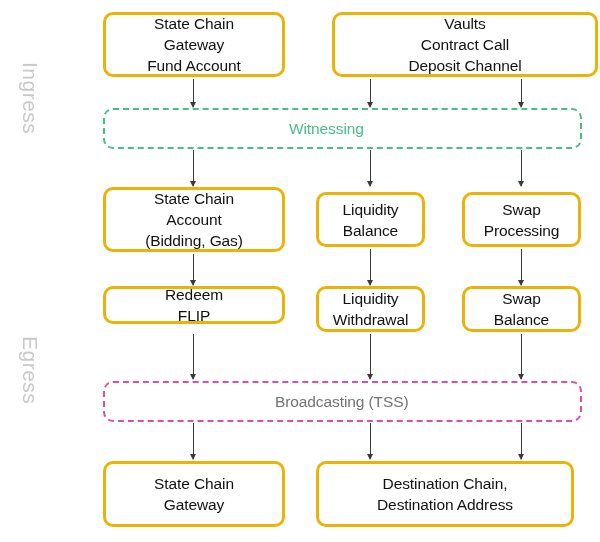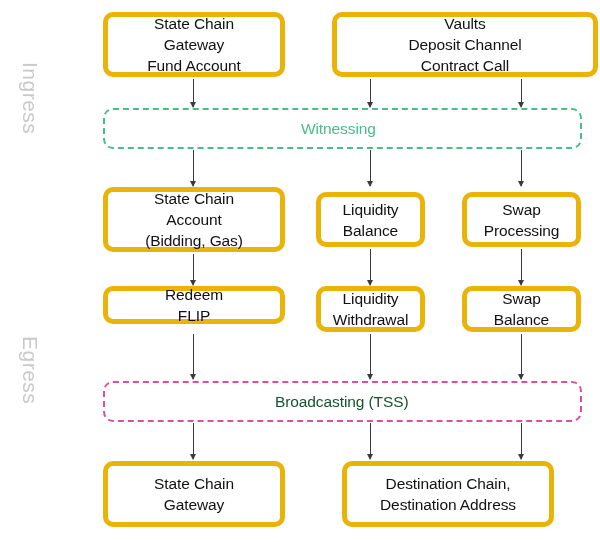--- a/index.html
+++ b/index.html
@@ -13,21 +13,21 @@
     height: 542px;
     background: #ffffff;
     font-family: "Liberation Sans", sans-serif;
     overflow: hidden;
   }
 
   
   .node {
     position: absolute;
     box-sizing: border-box;
-    border: 5px solid #eab308;
+    border: 3px solid #eab308;
     border-radius: 10px;
     background: #ffffff;
     display: flex;
     flex-direction: column;
     align-items: center;
     justify-content: center;
     color: #111111;
     font-size: 15.5px;
     line-height: 21px;
     text-align: center;
@@ -93,30 +93,30 @@
   <div class="side-label" style="left:42px; top:336px;">Egress</div>
 
   <div class="node" style="left:103px; top:12px; width:182px; height:65px;">
     <span class="ln">State Chain</span>
     <span class="ln">Gateway</span>
     <span class="ln">Fund Account</span>
   </div>
 
   <div class="node" style="left:332px; top:12px; width:266px; height:65px;">
     <span class="ln">Vaults</span>
+    <span class="ln">Contract Call</span>
     <span class="ln">Deposit Channel</span>
-    <span class="ln">Contract Call</span>
   </div>
 
   <div class="arrow" style="left:193px; top:79px; height:28px;"></div>
   <div class="arrow" style="left:370px; top:79px; height:28px;"></div>
   <div class="arrow" style="left:521px; top:79px; height:28px;"></div>
 
   <div class="band" style="left:103px; top:108px; width:479px; height:41px; border-color:#46be88;">
-    <span class="band-label" style="left:196px; color:#46be88;">Witnessing</span>
+    <span class="band-label" style="left:184px; color:#46be88;">Witnessing</span>
   </div>
 
   <div class="arrow" style="left:193px; top:150px; height:36px;"></div>
   <div class="arrow" style="left:370px; top:150px; height:36px;"></div>
   <div class="arrow" style="left:521px; top:150px; height:36px;"></div>
 
   <div class="node" style="left:103px; top:187px; width:182px; height:65px;">
     <span class="ln">State Chain</span>
     <span class="ln">Account</span>
     <span class="ln">(Bidding, Gas)</span>
@@ -149,30 +149,30 @@
   <div class="node" style="left:462px; top:286px; width:119px; height:46px;">
     <span class="ln">Swap</span>
     <span class="ln">Balance</span>
   </div>
 
   <div class="arrow" style="left:193px; top:334px; height:45px;"></div>
   <div class="arrow" style="left:370px; top:334px; height:45px;"></div>
   <div class="arrow" style="left:521px; top:334px; height:45px;"></div>
 
   <div class="band" style="left:103px; top:381px; width:479px; height:41px; border-color:#df4e9e;">
-    <span class="band-label" style="left:170px; color:#14532d;">Broadcasting (TSS)</span>
+    <span class="band-label" style="left:170px; color:#737373;">Broadcasting (TSS)</span>
   </div>
 
   <div class="arrow" style="left:193px; top:423px; height:36px;"></div>
   <div class="arrow" style="left:370px; top:423px; height:36px;"></div>
   <div class="arrow" style="left:521px; top:423px; height:36px;"></div>
 
   <div class="node" style="left:103px; top:461px; width:182px; height:66px;">
     <span class="ln">State Chain</span>
     <span class="ln">Gateway</span>
   </div>
 
-  <div class="node" style="left:316px; top:461px; width:212px; height:66px;margin-left:26px;">
+  <div class="node" style="left:316px; top:461px; width:258px; height:66px;">
     <span class="ln">Destination Chain,</span>
     <span class="ln">Destination Address</span>
   </div>
 
 </div>
 
 </body></html>

